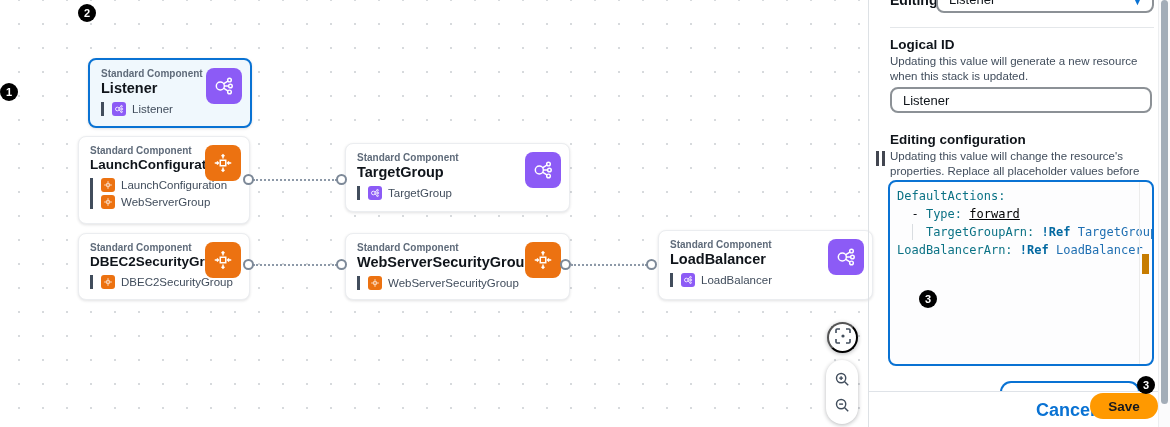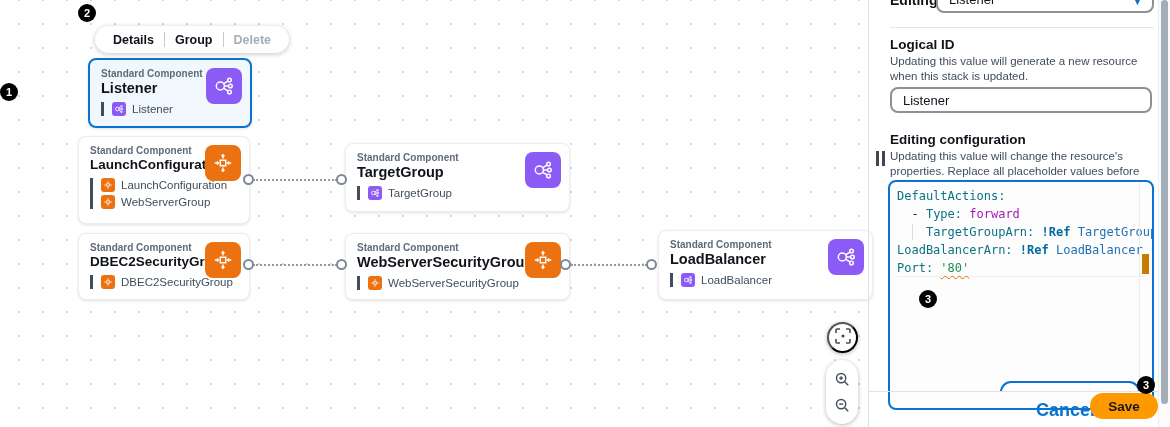--- a/index.html
+++ b/index.html
@@ -57,28 +57,28 @@
     border:2px solid #8c9196; border-radius:8px; }
   .pselect .sval { position:absolute; left:11px; bottom:4px; font-size:13px; color:#0f141a; }
   .pselect .caret { position:absolute; right:10px; bottom:4px; font-size:9px; color:#0972d3; }
   .hdiv { position:absolute; background:#e4e7ea; height:1px; }
 
   .pheading { position:absolute; font-size:13.5px; font-weight:700; color:#0f141a; }
   .pdesc { position:absolute; font-size:11.5px; line-height:15px; color:#414d5c; }
   .pinput { position:absolute; left:890px; top:87px; width:262px; height:26px; background:#fff;
     border:2px solid #8c9196; border-radius:8px; font-family:inherit; font-size:13px; color:#0f141a; padding:0 11px; }
 
-  .codeblock { position:absolute; left:888px; top:180px; width:266px; height:230px; background:#fdfdfe;
+  .codeblock { position:absolute; left:888px; top:180px; width:266px; height:186px; background:#fdfdfe;
     border:2px solid #0972d3; border-radius:8px; overflow:hidden; }
   .codelines { padding:5px 7px; font-family:"DejaVu Sans Mono","Liberation Mono",monospace; font-size:12px; }
   .cl { white-space:pre; height:18px; line-height:18px; }
   .cl.rowline { border-bottom:1px solid #efefef; }
   .tok-key { color:#0b7285; } .tok-plain { color:#16191f; }
   .tok-ref { color:#0369a1; font-weight:700; } .tok-blue { color:#1f6fb2; }
-  .tok-green { color:#a21caf; }
+  .tok-green { color:#000000;text-decoration:underline; }
   .tok-warn { color:#1d8a54; text-decoration:underline wavy #e07700 1px; text-underline-offset:3px; }
   .codetrack { position:absolute; right:12px; top:0; bottom:0; width:1px; background:#ececec; }
   .codemark { position:absolute; right:3px; top:72px; width:7px; height:20px; background:#c77c00; }
   .indentguide { position:absolute; left:22px; top:42px; width:1px; height:16px; background:#d9dde1; }
 
   .ghostbtn { position:absolute; left:1000px; top:381px; width:140px; height:11px;
     border:2px solid #0972d3; border-bottom:none; border-radius:12px 12px 0 0; background:#fff; }
   .footer-div { position:absolute; left:869px; top:391px; width:290px; height:1px; background:#dfe3e8; }
   .cancel { position:absolute; left:1036px; top:400px; font-size:18px; font-weight:700; color:#0972d3; background:none; border:none; font-family:inherit; }
   .save { position:absolute; left:1090px; top:393px; width:68px; height:26px; border-radius:15px;
@@ -87,27 +87,20 @@
   .scrolltrack { position:absolute; left:1158px; top:0; width:12px; height:427px; background:#fbfbfc; border-left:1px solid #eceef0; }
   .scrollthumb { position:absolute; left:1161px; top:0; width:7px; height:404px; background:#a3adb8; border-radius:4px; }
 </style>
 </head>
 <body>
 
 <div id="app">
 
   <div class="canvas">
 
-    <div class="toolbar">
-      <button class="tbtn">Details</button>
-      <span class="tdiv"></span>
-      <button class="tbtn">Group</button>
-      <span class="tdiv"></span>
-      <button class="tbtn disabled">Delete</button>
-    </div>
 
     <div class="badge" style="left:78px; top:4px;">2</div>
     <div class="badge" style="left:0px; top:83px;">1</div>
 
     <div class="card selected" style="left:88px; top:58px; width:164px; height:70px;">
       <div class="overline">Standard Component</div>
       <div class="ctitle">Listener</div>
       <div class="bigicon purple">
         <svg width="22" height="22" viewBox="0 0 24 24" fill="none" stroke="#fff" stroke-width="1.6">
           <circle cx="8" cy="12" r="4.4"></circle>
@@ -330,21 +323,20 @@
 
   <div class="pheading" style="left:890px; top:132px;">Editing configuration</div>
   <div class="pdesc" style="left:890px; top:149px; width:266px;">Updating this value will change the resource's properties. Replace all placeholder values before deploying.</div>
 
   <div class="codeblock">
     <div class="codelines">
       <div class="cl"><span class="tok-key">DefaultActions:</span></div>
       <div class="cl"><span class="tok-plain">  - </span><span class="tok-key">Type:</span><span class="tok-plain"> </span><span class="tok-green">forward</span></div>
       <div class="cl"><span class="tok-plain">    </span><span class="tok-key">TargetGroupArn:</span><span class="tok-plain"> </span><span class="tok-ref">!Ref</span><span class="tok-plain"> </span><span class="tok-blue">TargetGroup</span></div>
       <div class="cl"><span class="tok-key">LoadBalancerArn:</span><span class="tok-plain"> </span><span class="tok-ref">!Ref</span><span class="tok-plain"> </span><span class="tok-blue">LoadBalancer</span></div>
-      <div class="cl rowline"><span class="tok-key">Port:</span><span class="tok-plain"> </span><span class="tok-warn">'80'</span></div>
     </div>
     <div class="indentguide"></div>
     <div class="codetrack"></div>
     <div class="codemark"></div>
   </div>
   <div class="badge" style="left:919px; top:290px;">3</div>
 
   <div class="ghostbtn"></div>
   <div class="footer-div"></div>
   <button class="cancel">Cancel</button>

